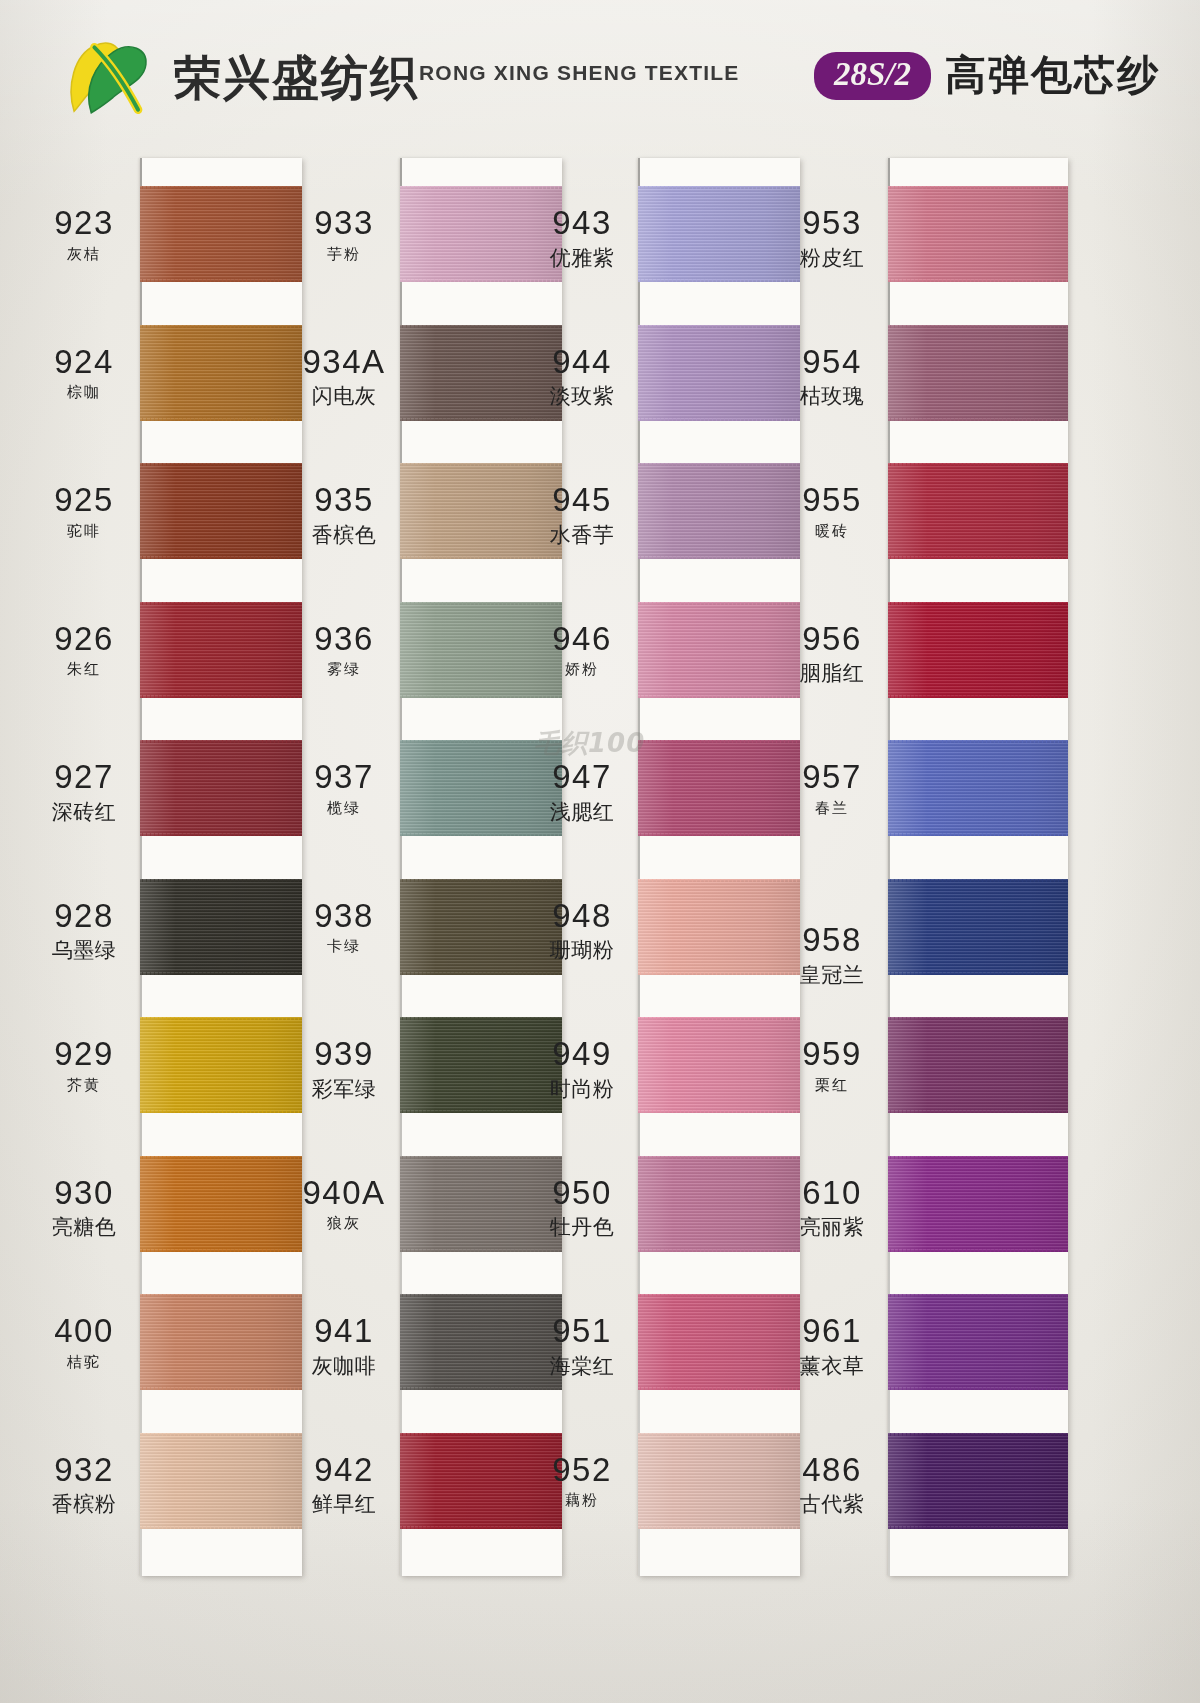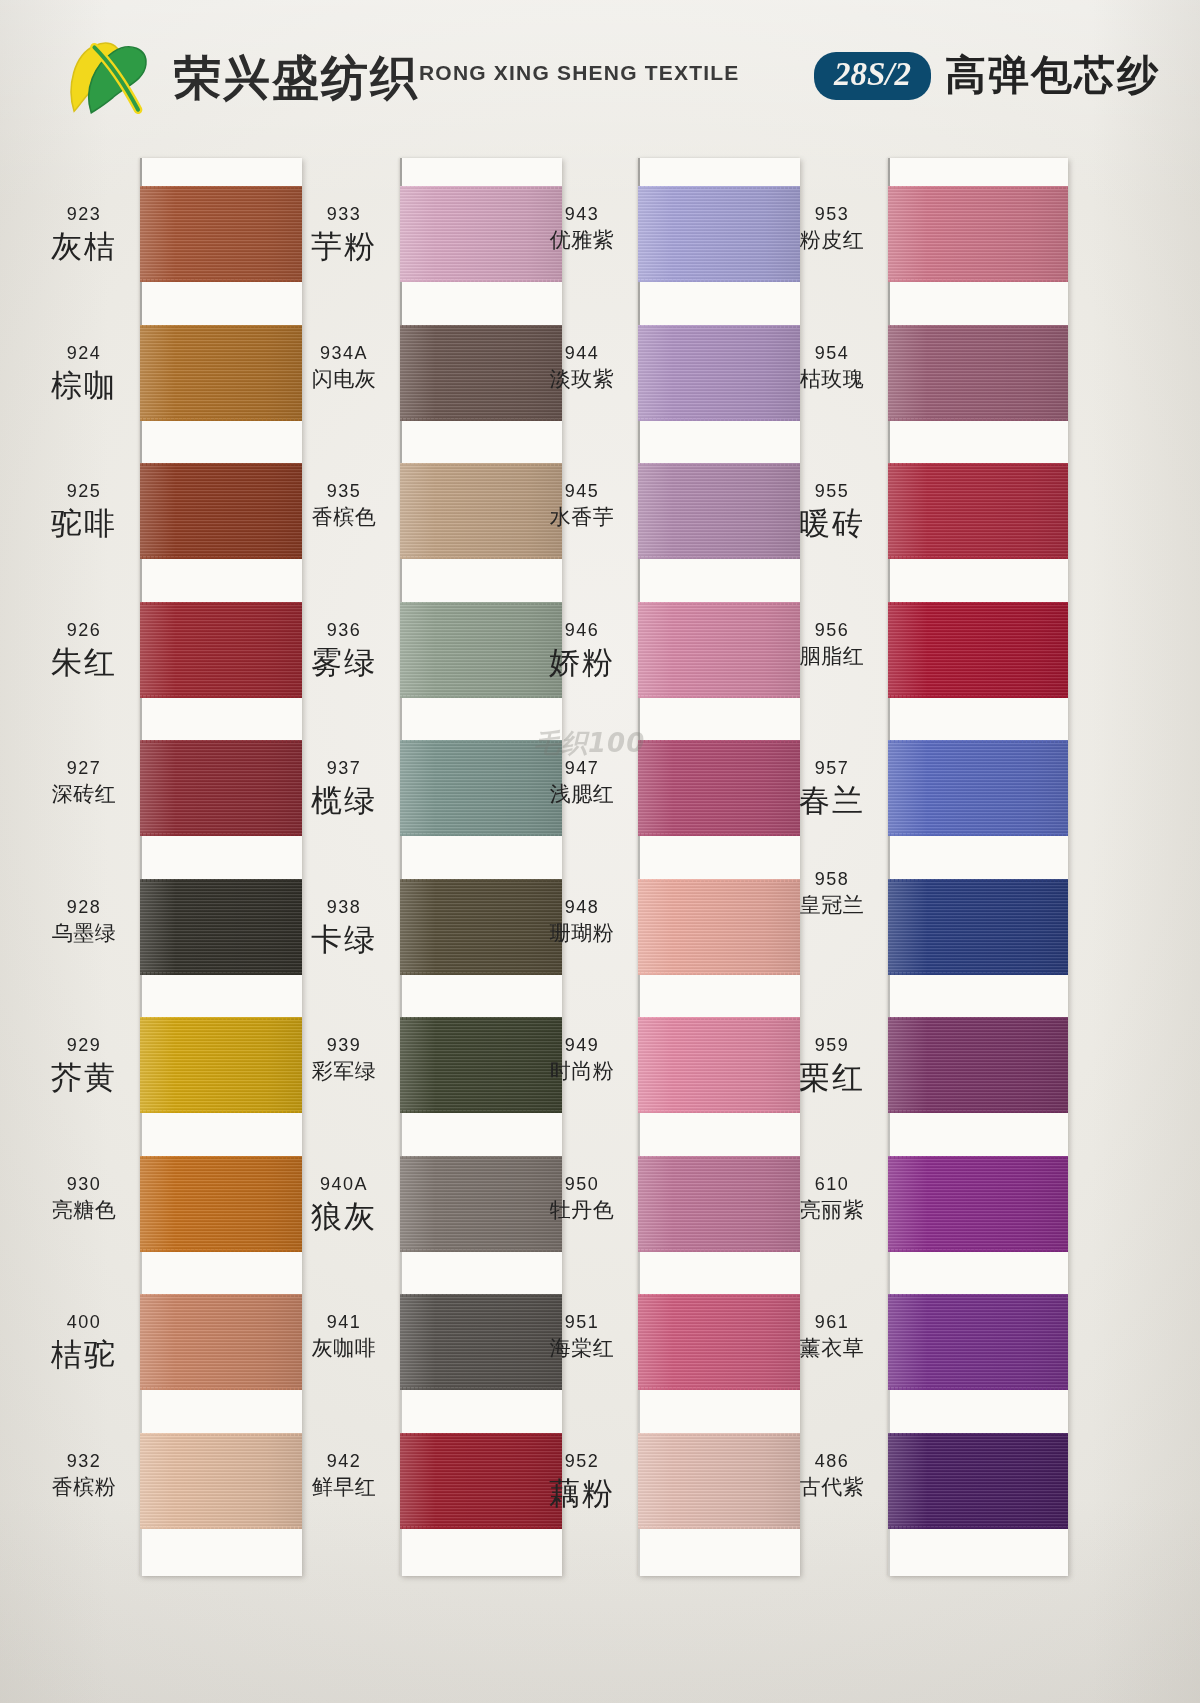--- a/index.html
+++ b/index.html
@@ -78,21 +78,21 @@
   }
   .spec {
     position: absolute;
     right: 40px;
     top: 52px;
     display: flex;
     align-items: center;
     gap: 14px;
   }
   .spec-pill {
-    background: #0c4a6e;
+    background: #701a75;
     color: #f4f2ee;
     border-radius: 22px;
     padding: 4px 20px 6px 20px;
     font-family: "Liberation Serif", serif;
     font-size: 33px;
     font-weight: 700;
     font-style: italic;
     letter-spacing: 0px;
     line-height: 1.15;
   }
@@ -199,29 +199,29 @@
   
   .label {
     position: absolute;
     left: 0;
     width: 108px;
     text-align: center;
     color: #232323;
   }
   .label .code {
     font-family: "Liberation Sans", sans-serif;
-    font-size: 18px;
+    font-size: 33px;
     font-weight: 400;
     letter-spacing: 1.5px;
     line-height: 1.18;
     white-space: nowrap;
   }
   .label .name {
     font-family: "DejaVu Sans", "Liberation Sans", sans-serif;
-    font-size: 31px;
+    font-size: 15px;
     font-weight: 400;
     letter-spacing: 2px;
     line-height: 1.25;
     margin-top: 2px;
     white-space: nowrap;
   }
   .label .name.n4 { font-size: 21px; letter-spacing: 0.5px; }
 
   
   .watermark {
@@ -605,21 +605,21 @@
           <div class="name">暖砖</div>
         </div>
         <div class="label" style="top: 471.5px;">
           <div class="code">956</div>
           <div class="name n4">胭脂红</div>
         </div>
         <div class="label" style="top: 610px;">
           <div class="code">957</div>
           <div class="name">春兰</div>
         </div>
-        <div class="label" style="top: 721px;">
+        <div class="label" style="top: 773px;">
           <div class="code">958</div>
           <div class="name n4">皇冠兰</div>
         </div>
         <div class="label" style="top: 887px;">
           <div class="code">959</div>
           <div class="name">栗红</div>
         </div>
         <div class="label" style="top: 1025.5px;">
           <div class="code">610</div>
           <div class="name n4">亮丽紫</div>

